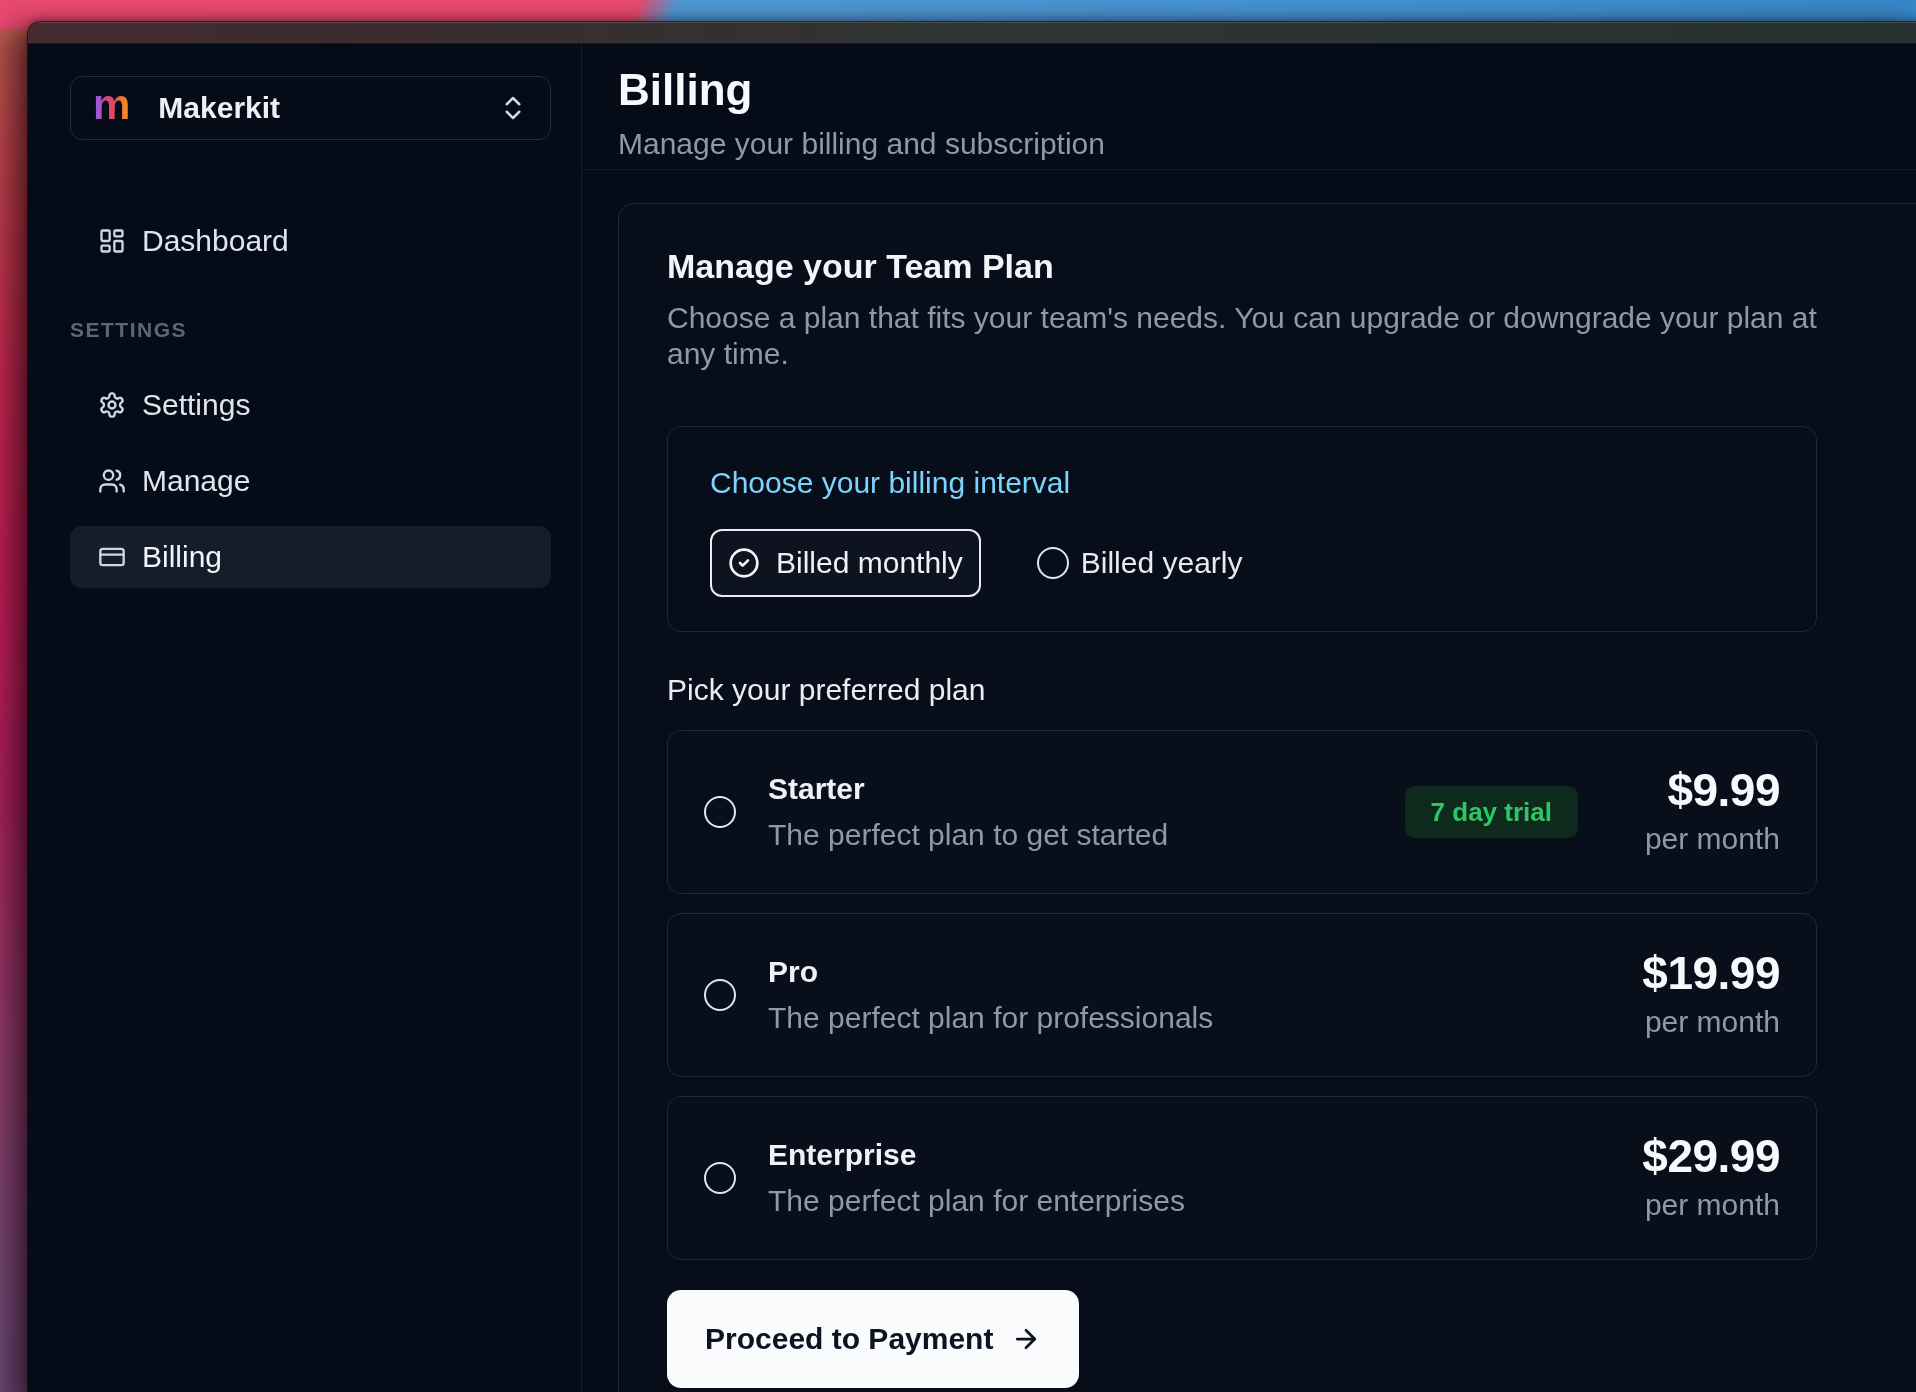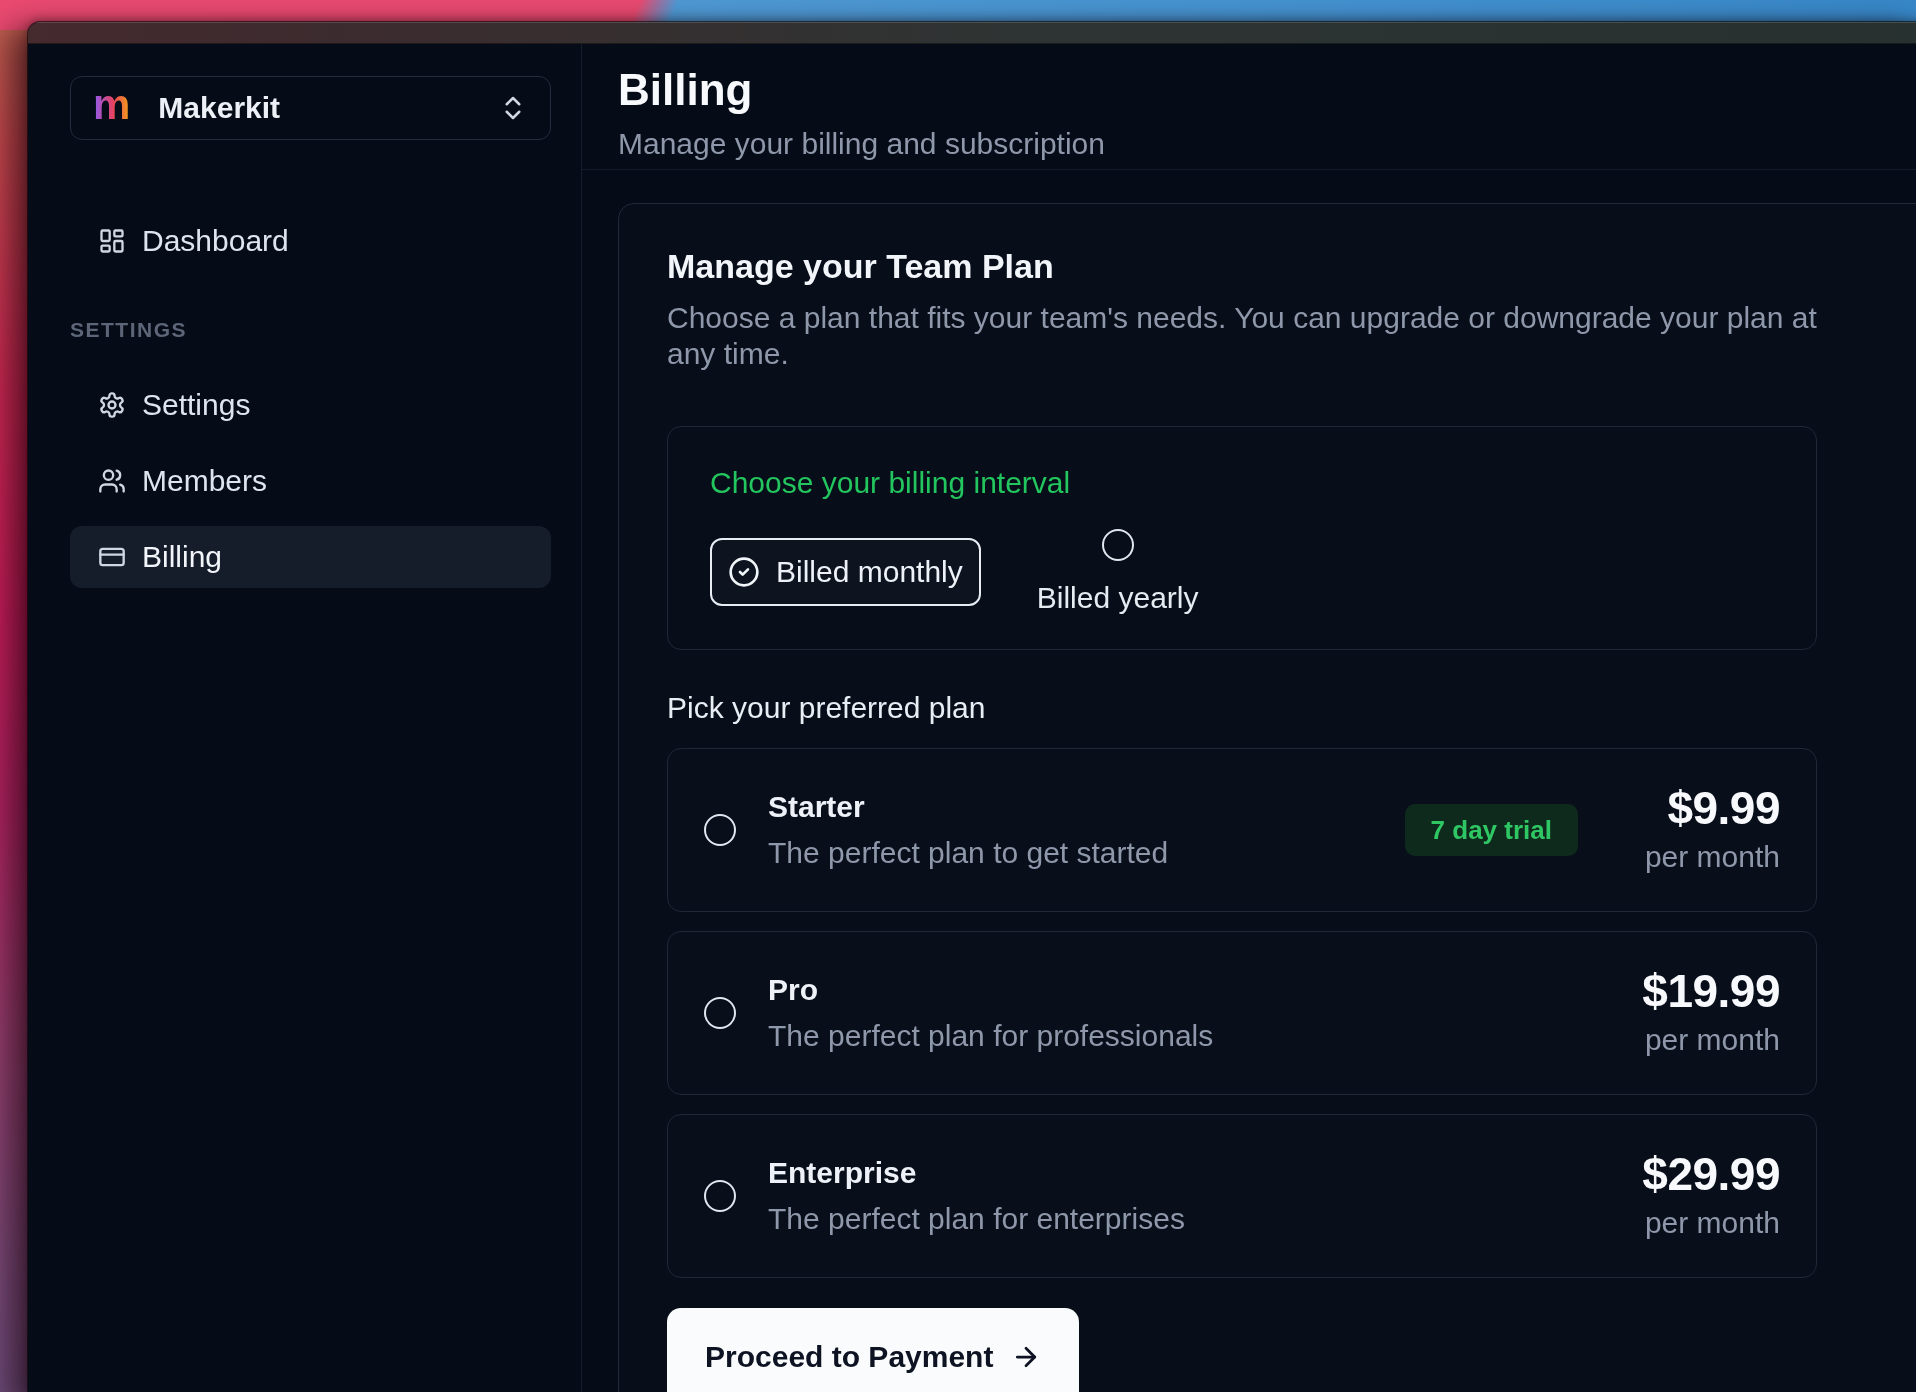--- a/index.html
+++ b/index.html
@@ -63,28 +63,28 @@
 
   .billing-card {
     margin:33px 0 0 36px; width:1364px;
     border:1px solid #202a3b; border-radius:16px;
     padding:42px 164px 36px 48px; background:rgba(255,255,255,.012);
   }
   .card-title { font-size:34px; font-weight:600; color:#f2f5f9; line-height:40px; }
   .card-desc { margin-top:14px; font-size:30px; color:#8e98aa; line-height:36px; }
 
   .interval-box { margin-top:54px; border:1px solid #1e2837; border-radius:14px; padding:38px 42px 34px; }
-  .interval-label { font-size:30px; font-weight:500; color:#22c55e; line-height:36px; }
+  .interval-label { font-size:30px; font-weight:500; color:#7dd3fc; line-height:36px; }
   .interval-row { margin-top:28px; display:flex; align-items:center; gap:56px; }
   .option-pill {
     height:68px; display:inline-flex; align-items:center; gap:16px; padding:0 16px;
     border:2px solid #e9edf3; border-radius:12px; background:#0d1420; cursor:pointer;
   }
   .option-pill .opt-label { font-size:30px; color:#eef2f8; }
-  .option-plain { display:inline-flex; align-items:center; gap:20px; cursor:pointer;flex-direction:column; }
+  .option-plain { display:inline-flex; align-items:center; gap:12px; cursor:pointer; }
   .option-plain .opt-label { font-size:30px; color:#e6ebf2; }
   .radio {
     width:32px; height:32px; border-radius:50%; border:2.5px solid #dfe6ee; flex:none; cursor:pointer;
   }
   .check-circle { display:flex; color:#f2f5f9; }
 
   .pick-label { margin-top:40px; font-size:30px; font-weight:500; color:#e9eef5; line-height:36px; }
 
   .plan-row {
     height:164px; border:1px solid #1e2837; border-radius:14px;
@@ -158,21 +158,21 @@
         </div>
         <div class="nav-item">
           <span class="icon">
             <svg width="28" height="28" viewBox="0 0 24 24" fill="none" stroke="currentColor" stroke-width="2" stroke-linecap="round" stroke-linejoin="round">
                 <path d="M16 21v-2a4 4 0 0 0-4-4H6a4 4 0 0 0-4 4v2"></path>
                 <circle cx="9" cy="7" r="4"></circle>
                 <path d="M22 21v-2a4 4 0 0 0-3-3.87"></path>
                 <path d="M16 3.13a4 4 0 0 1 0 7.75"></path>
               </svg>
           </span>
-          <span>Members</span>
+          <span>Manage</span>
         </div>
         <div class="nav-item active">
           <span class="icon">
             <svg width="28" height="28" viewBox="0 0 24 24" fill="none" stroke="currentColor" stroke-width="2" stroke-linecap="round" stroke-linejoin="round">
                 <rect x="2" y="5" width="20" height="14" rx="2"></rect>
                 <line x1="2" y1="10" x2="22" y2="10"></line>
               </svg>
           </span>
           <span>Billing</span>
         </div>

